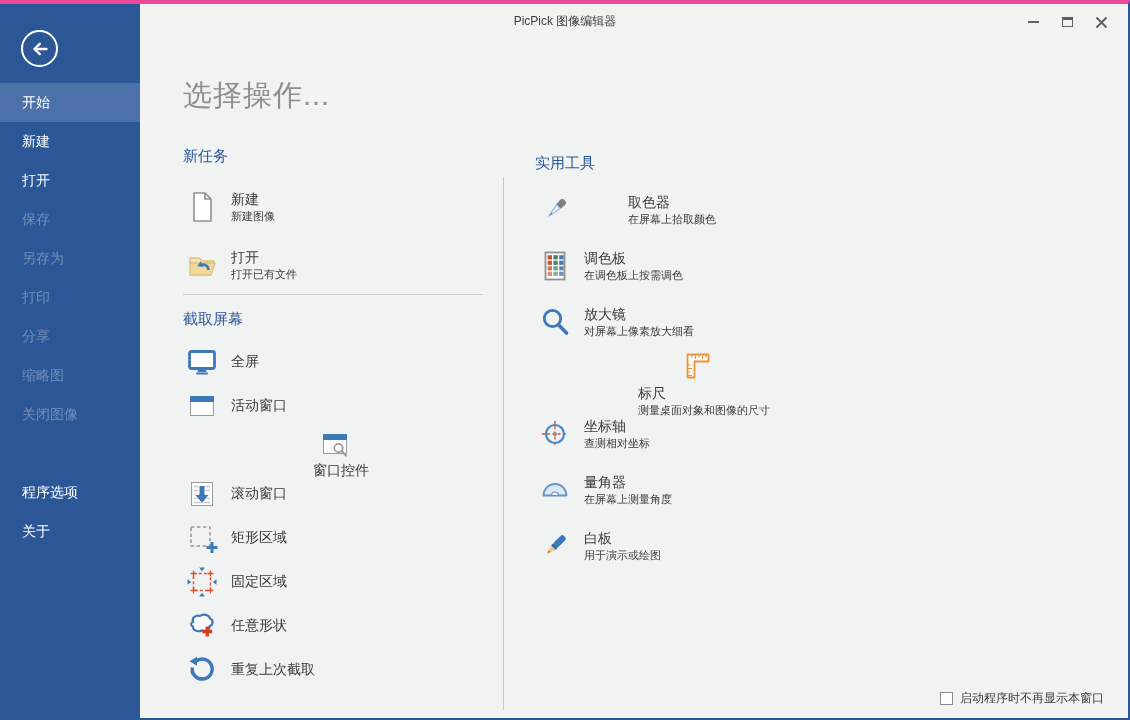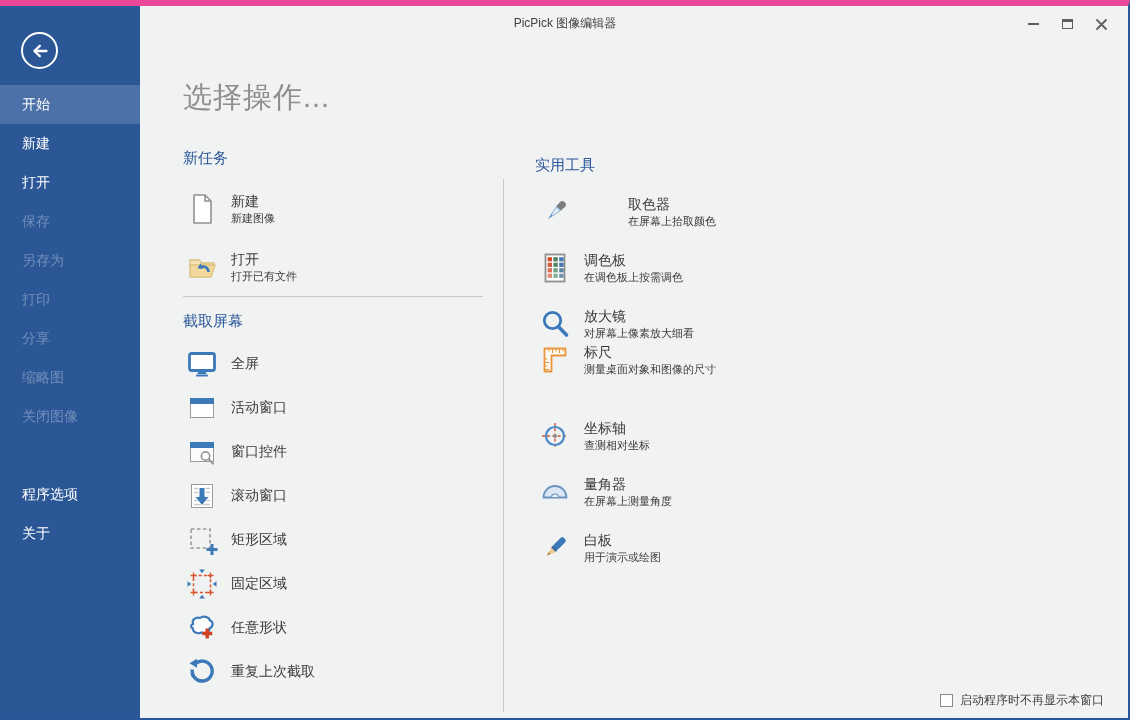--- a/index.html
+++ b/index.html
@@ -1,20 +1,20 @@
 <!DOCTYPE html>
 <html><head>
 <meta charset="utf-8">
 <style>
   * { margin:0; padding:0; box-sizing:border-box; }
   html,body { width:1130px; height:720px; }
   body { font-family:"Liberation Sans","DejaVu Sans",sans-serif; background:#f1f1f1; }
 
   .window { position:relative; width:1130px; height:720px; background:#f1f2f2;
-            border-top:6px solid #ec4899; border-right:2px solid #2a5699; border-bottom:2px solid #2a5699;
+            border-top:4px solid #ec4899; border-right:2px solid #2a5699; border-bottom:2px solid #2a5699;
             overflow:hidden; }
 
   
   .window-title { position:absolute; top:9px; left:0; width:1130px; text-align:center;
                   font-size:12px; color:#3f3f3f; }
   .win-controls { position:absolute; top:6px; right:10px; display:flex; }
   .win-btn { width:34px; height:24px; display:flex; align-items:center; justify-content:center; }
   .glyph-min { width:11px; height:2px; background:#5f5f5f; }
   .glyph-max { width:11px; height:10px; border:1px solid #5f5f5f; border-top:3px solid #5f5f5f; background:transparent; }
 
@@ -46,32 +46,32 @@
   .row .t2 { font-size:11px; color:#3a3a3a; line-height:17px; }
   .cap-label { font-size:14px; color:#3a3a3a; margin-left:12px; }
 
   
   .task-0 { left:45px; top:180px; height:46px; width:300px; }
   .task-1 { left:45px; top:238px; height:46px; width:300px; }
 
   
   .cap-0 { left:45px; top:336px; height:44px; width:300px; }
   .cap-1 { left:45px; top:380px; height:44px; width:300px; }
-  .cap-2 { left:45px; top:424px; height:44px; width:300px; }
+  .cap-2 { left:45px; top:424px; height:44px; width:300px;flex-direction:column; }
   .cap-3 { left:45px; top:468px; height:44px; width:300px; }
   .cap-4 { left:45px; top:512px; height:44px; width:300px; }
   .cap-5 { left:45px; top:556px; height:44px; width:300px; }
   .cap-6 { left:45px; top:600px; height:44px; width:300px; }
   .cap-7 { left:45px; top:644px; height:44px; width:300px; }
 
   
   .tool-0 { left:398px; top:178px; height:56px; width:320px;gap:44px; }
   .tool-1 { left:398px; top:234px; height:56px; width:320px; }
   .tool-2 { left:398px; top:290px; height:56px; width:320px; }
-  .tool-3 { left:398px; top:326px; height:56px; width:320px; }
+  .tool-3 { left:398px; top:346px; height:56px; width:320px;flex-direction:column; }
   .tool-4 { left:398px; top:402px; height:56px; width:320px; }
   .tool-5 { left:398px; top:458px; height:56px; width:320px; }
   .tool-6 { left:398px; top:514px; height:56px; width:320px; }
 
   
   .footer { position:absolute; right:24px; top:686px; display:flex; align-items:center; }
   .checkbox { width:13px; height:13px; border:1px solid #8a8a8a; background:#fdfdfd; margin-right:7px; }
   .footer-label { font-size:12px; color:#3c3c3c; }
 </style>
 </head>

